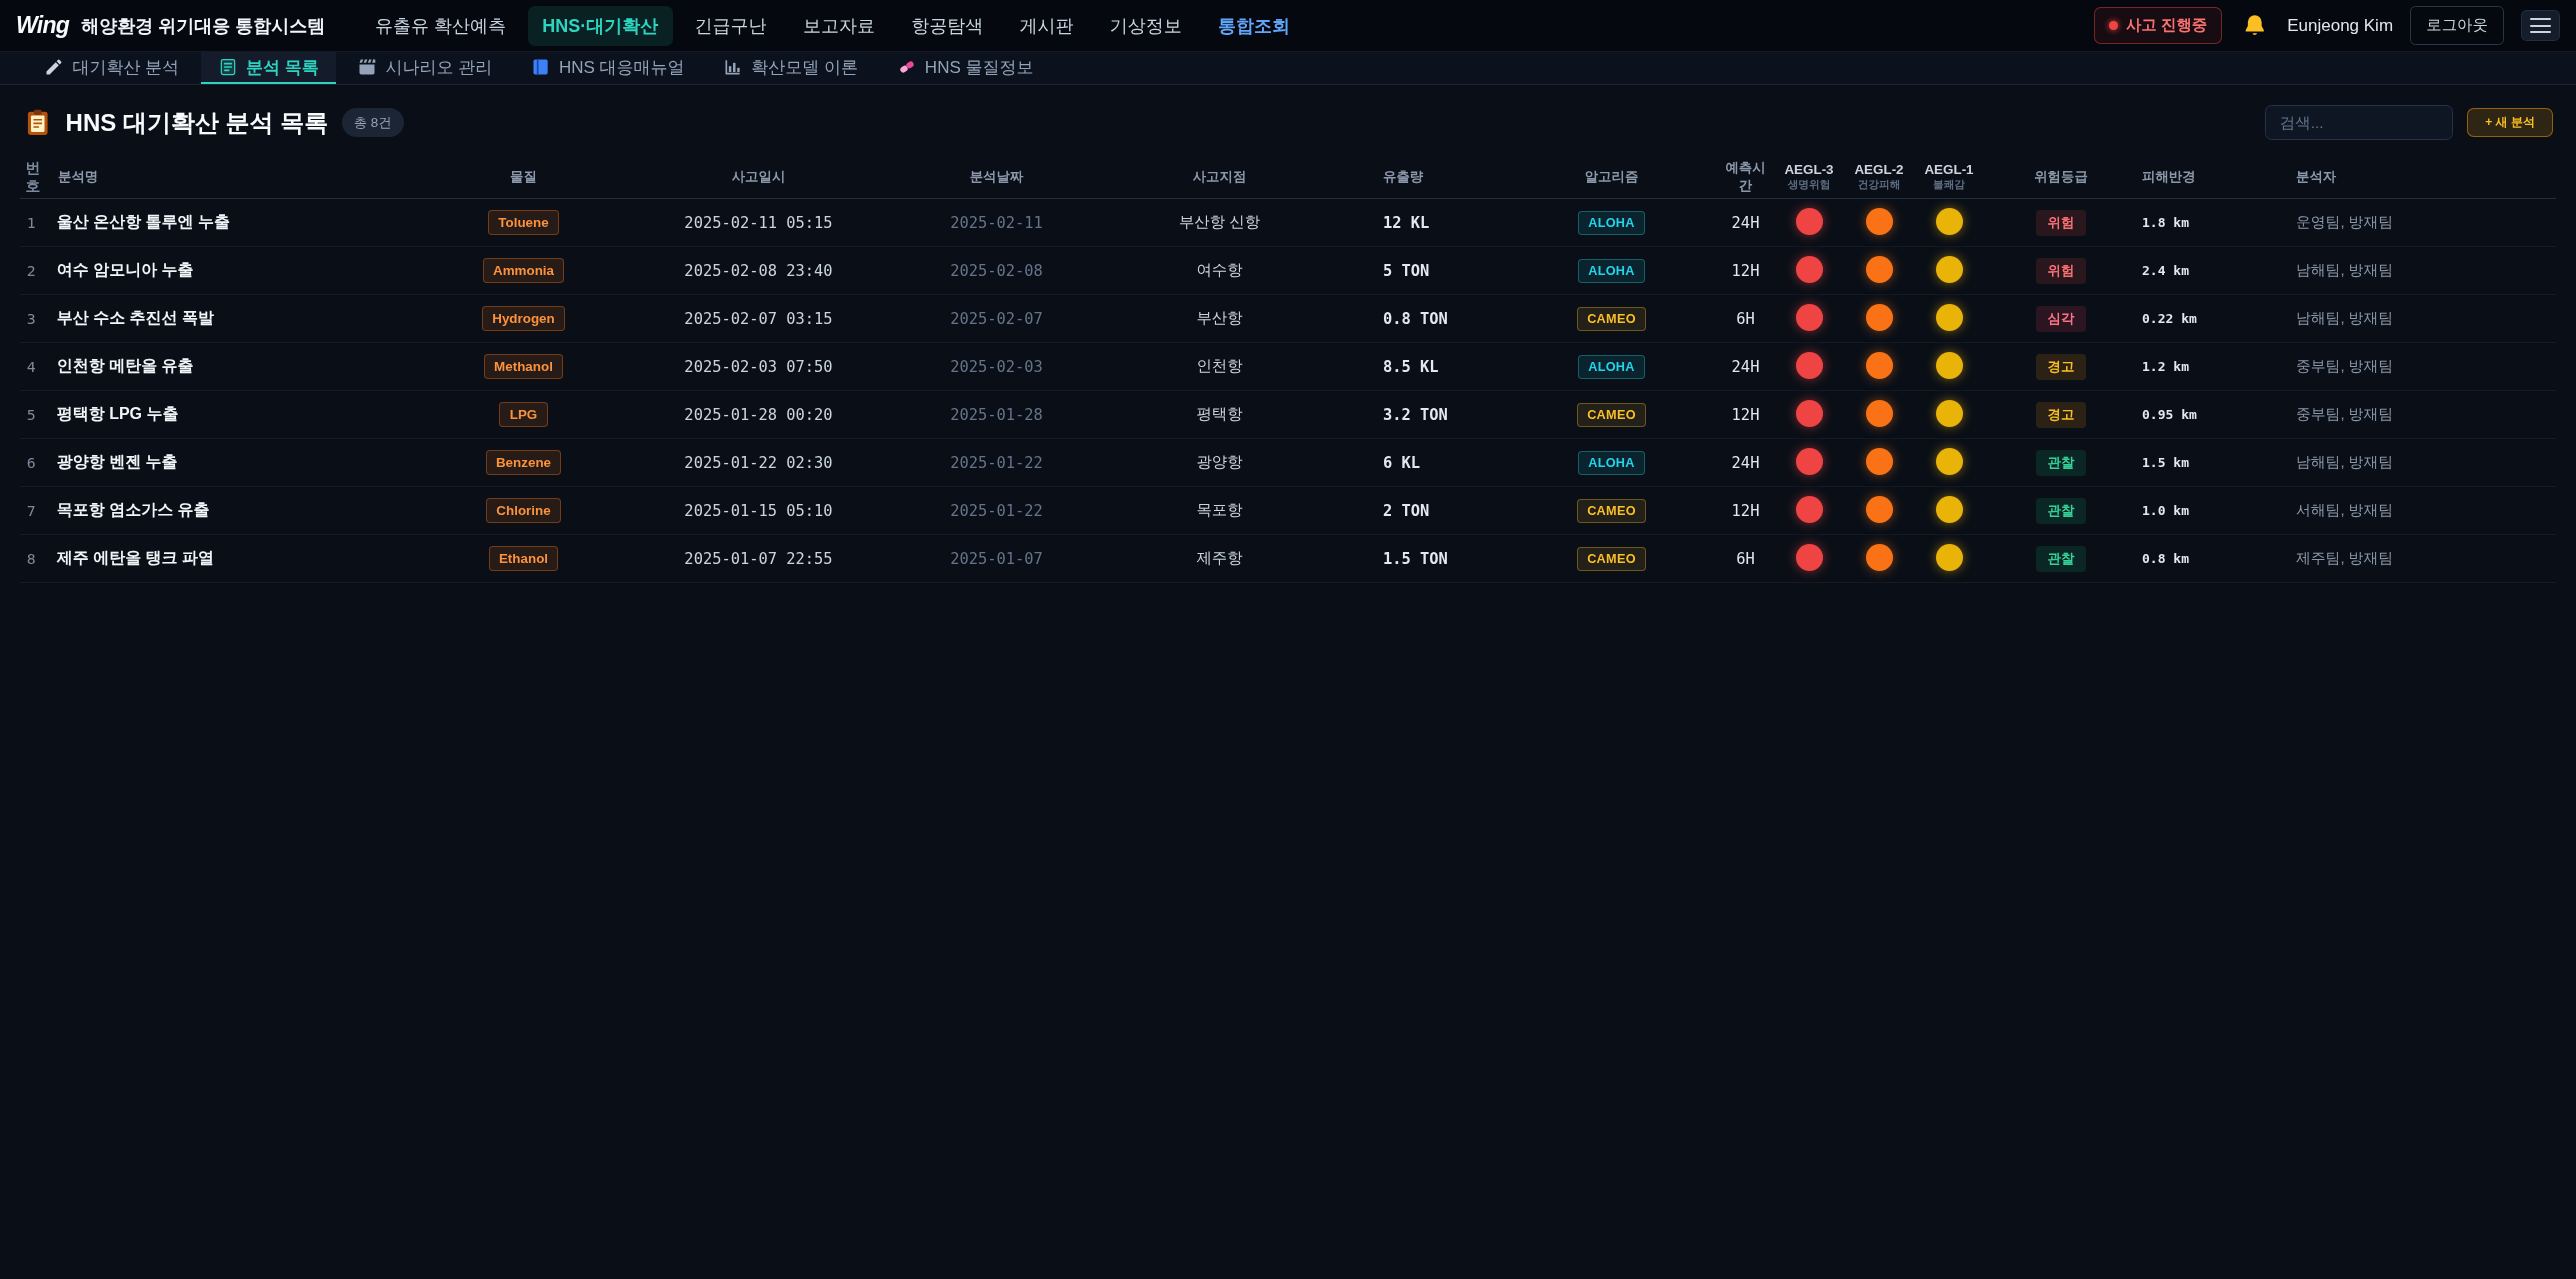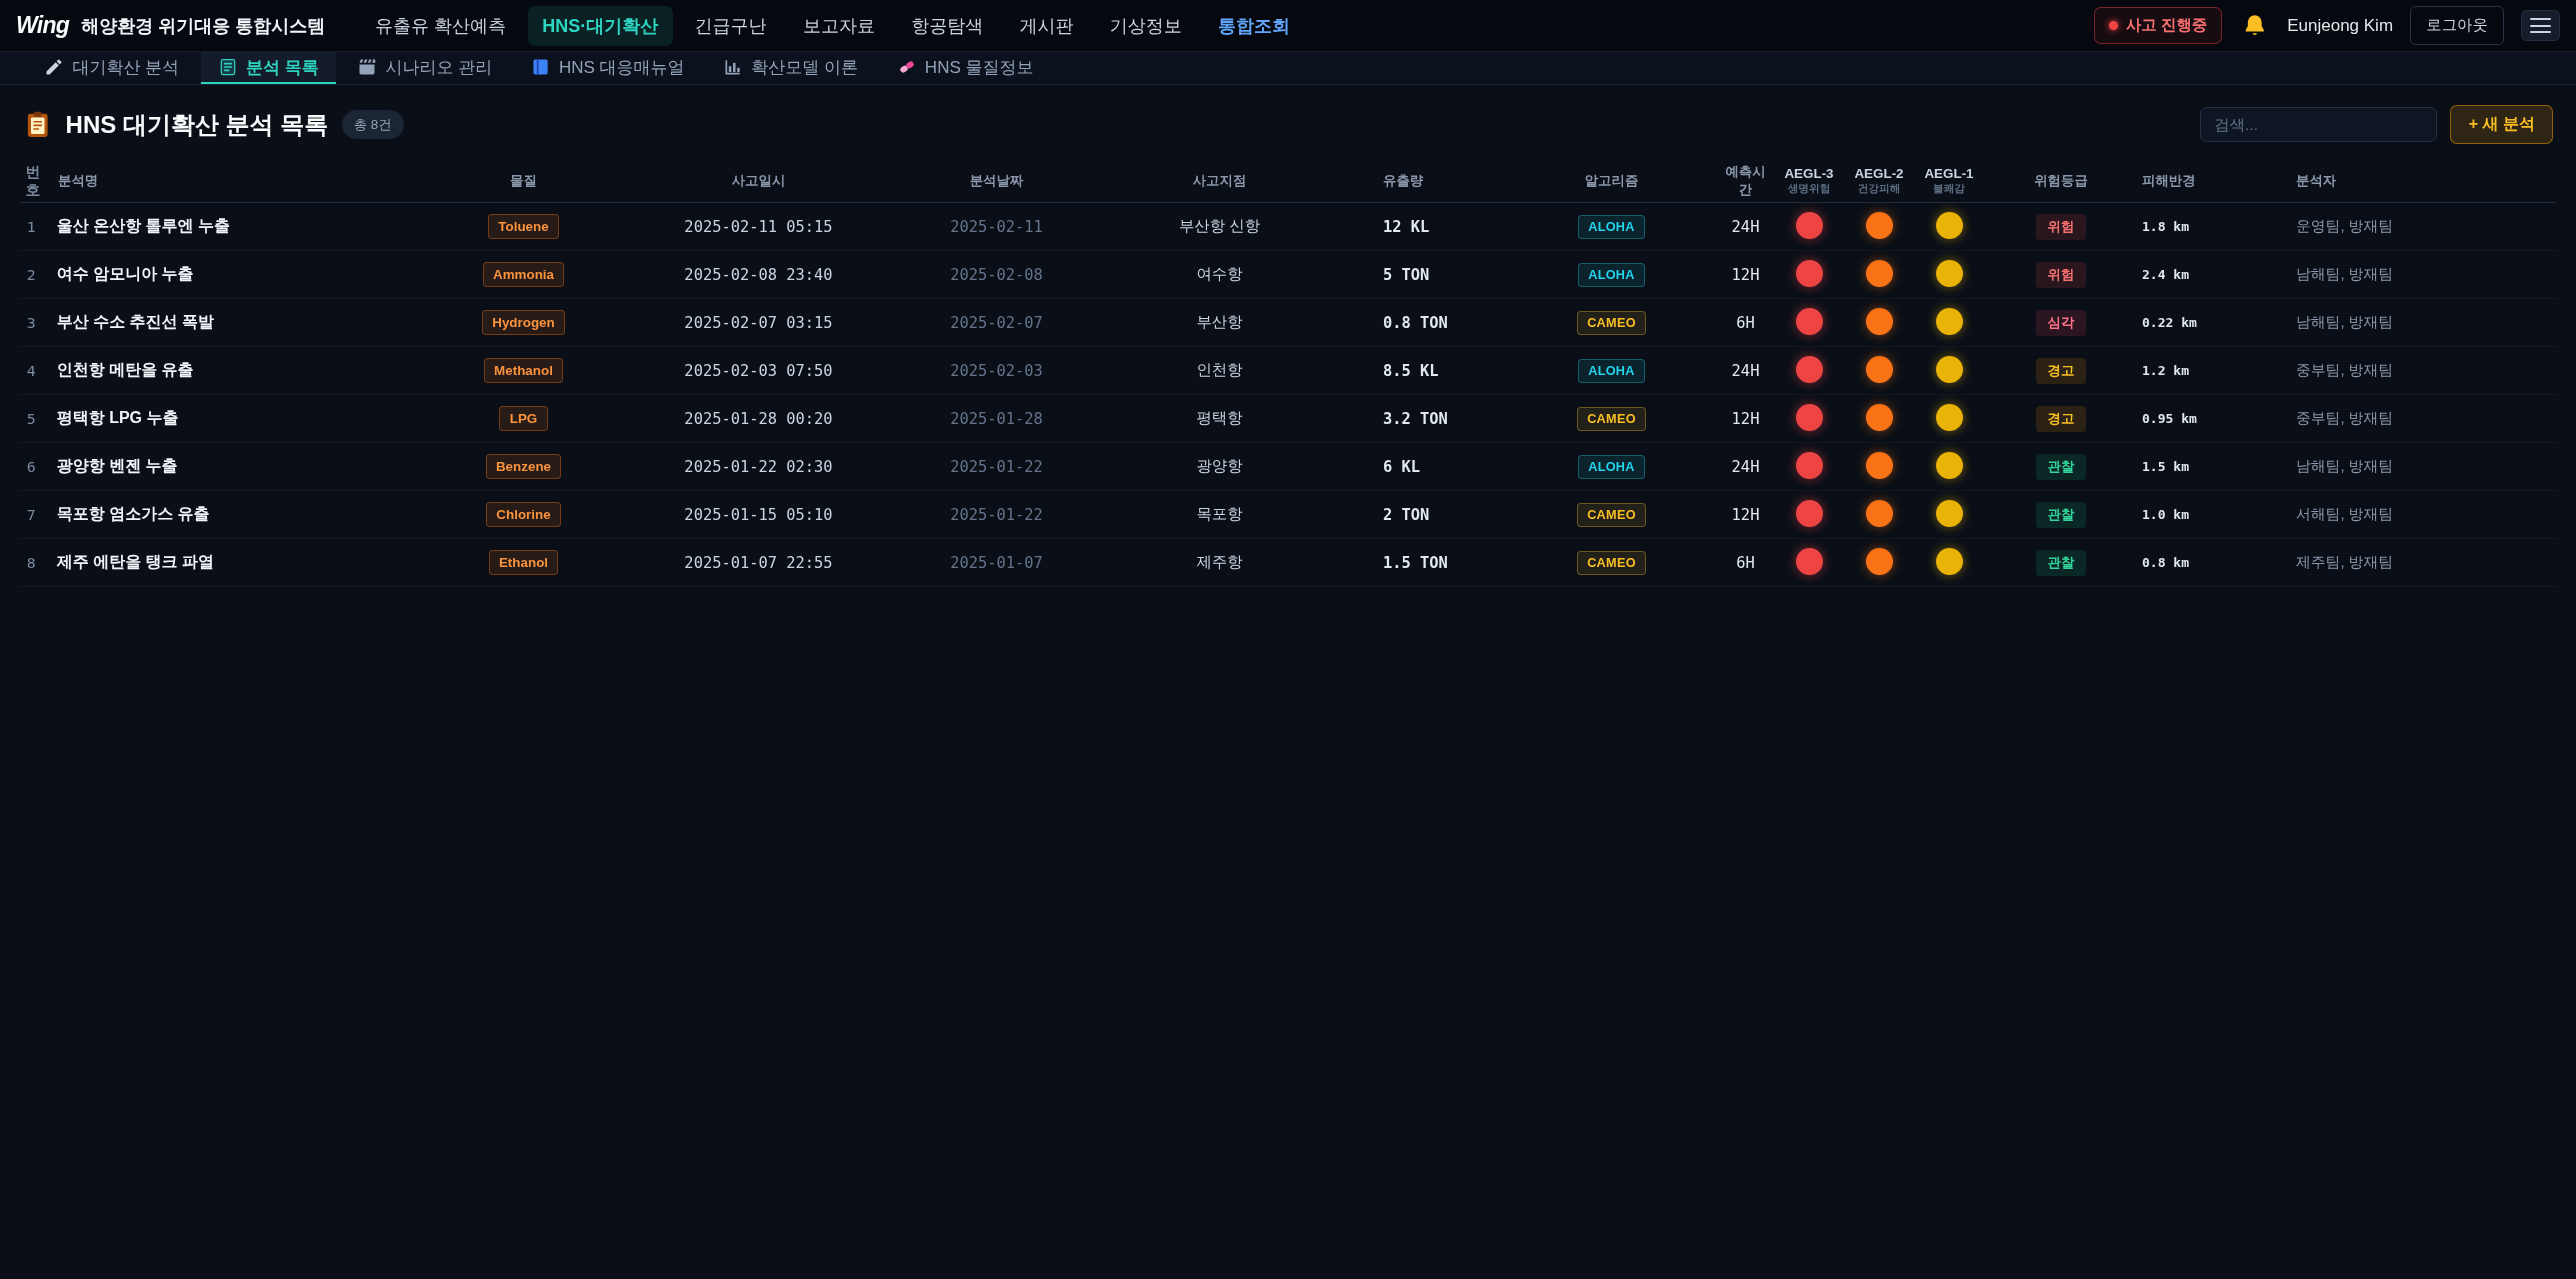--- a/index.html
+++ b/index.html
@@ -59,28 +59,28 @@
   .tab.active { background:#141c2c; color:var(--accent); border-bottom-color:var(--accent); font-weight:700; }
 
   
   .main { padding:0 20px; }
   .title-row { display:flex; align-items:center; gap:13.4px; margin:20px 2.7px 16px; }
   .title-icon svg { width:29.5px; height:29.5px; display:block; }
   h1 { font-size:24px; font-weight:800; margin:0; color:#f8fafc; }
   .count-badge { background:#1b2533; color:#94a3b8; font-size:13.4px; padding:5.4px 12px; border-radius:670px; }
   .spacer { flex:1; }
   .search {
-    width:237px; height:35px; background:#0e1624; border:0.7px solid #27324a; border-radius:6.7px;
+    width:188px; height:35px; background:#0e1624; border:0.7px solid #27324a; border-radius:6.7px;
     color:#e5e7eb; padding:0 13.4px; font-size:15.4px; outline:none;
   }
   .search::placeholder { color:#64748b; }
   .btn-new {
-    height:39px; padding:0 17.4px; border-radius:6.7px; cursor:pointer;
+    height:29px; padding:0 17.4px; border-radius:6.7px; cursor:pointer;
     background:rgba(245,158,11,.16); border:0.7px solid rgba(245,158,11,.5);
-    color:var(--amber); font-size:16px; font-weight:700; white-space:nowrap;
+    color:var(--amber); font-size:12px; font-weight:700; white-space:nowrap;
   }
 
   
   .grid {
     display:grid; align-items:center;
     grid-template-columns:34px 409px 121px 349px 127px 319px 127px 211px 57px 70px 70px 70px 154px 154px 262px;
   }
   .thead { height:43px; border-bottom:0.7px solid #222d40; color:#8b98ab; font-size:13.4px; font-weight:600; }
   .tr { height:48px; border-bottom:0.7px solid rgba(148,163,184,.08); cursor:pointer; }
   .td, .th { padding:0 4px; }

